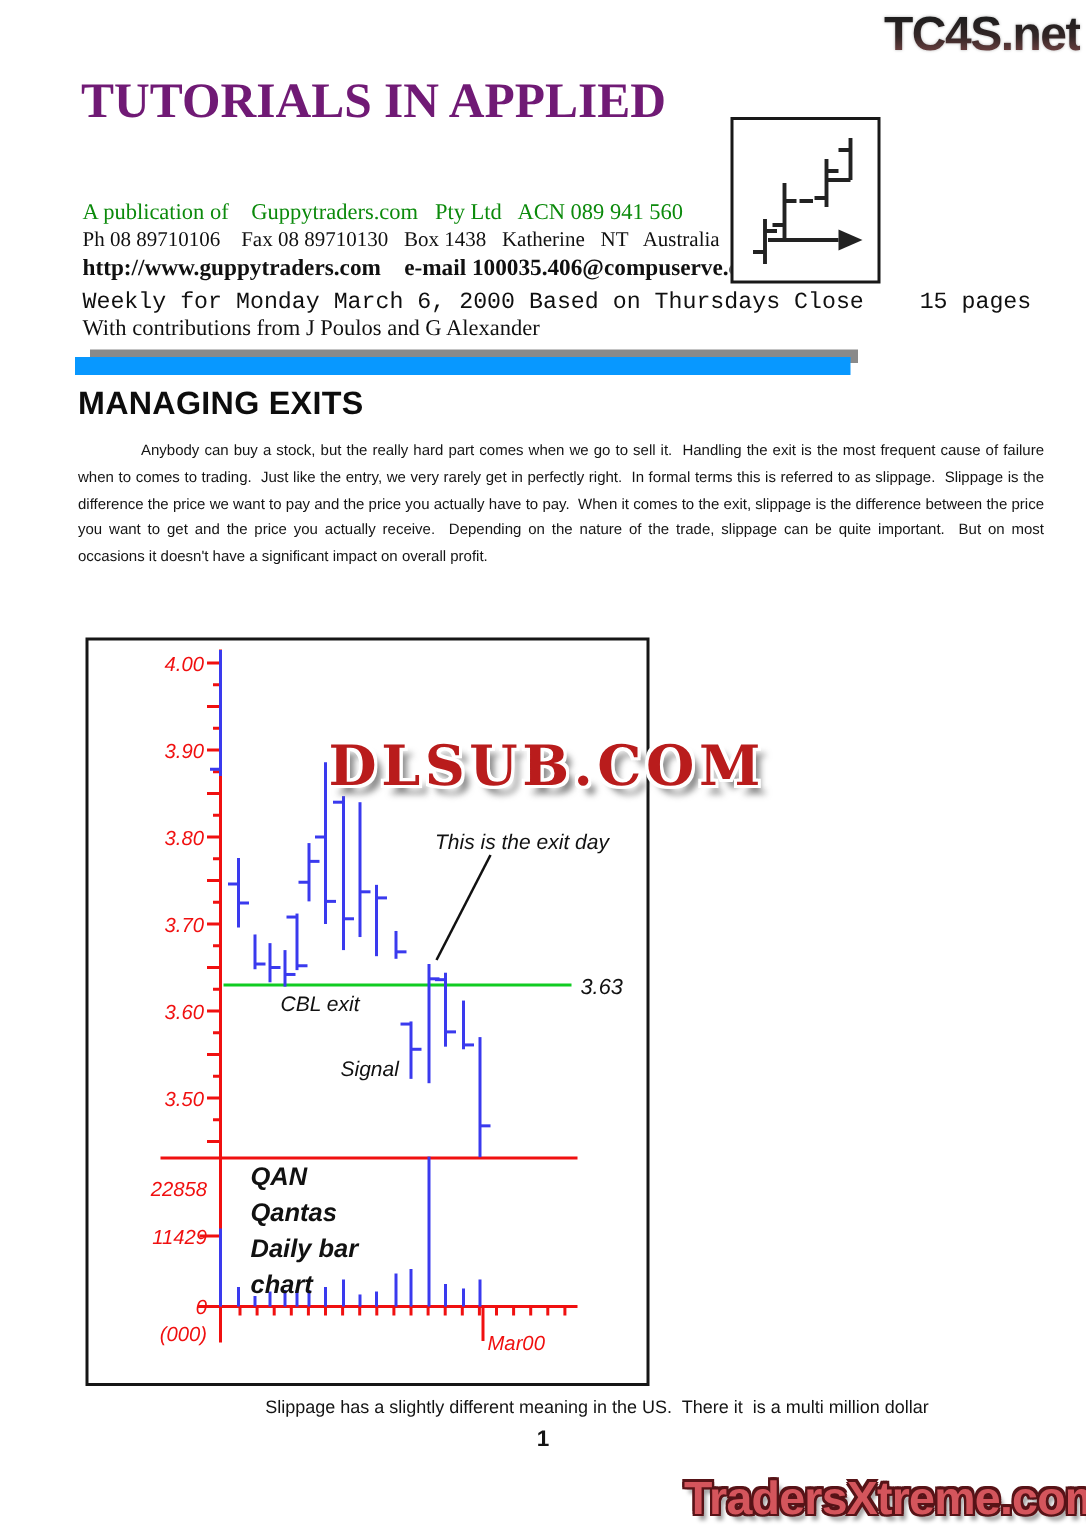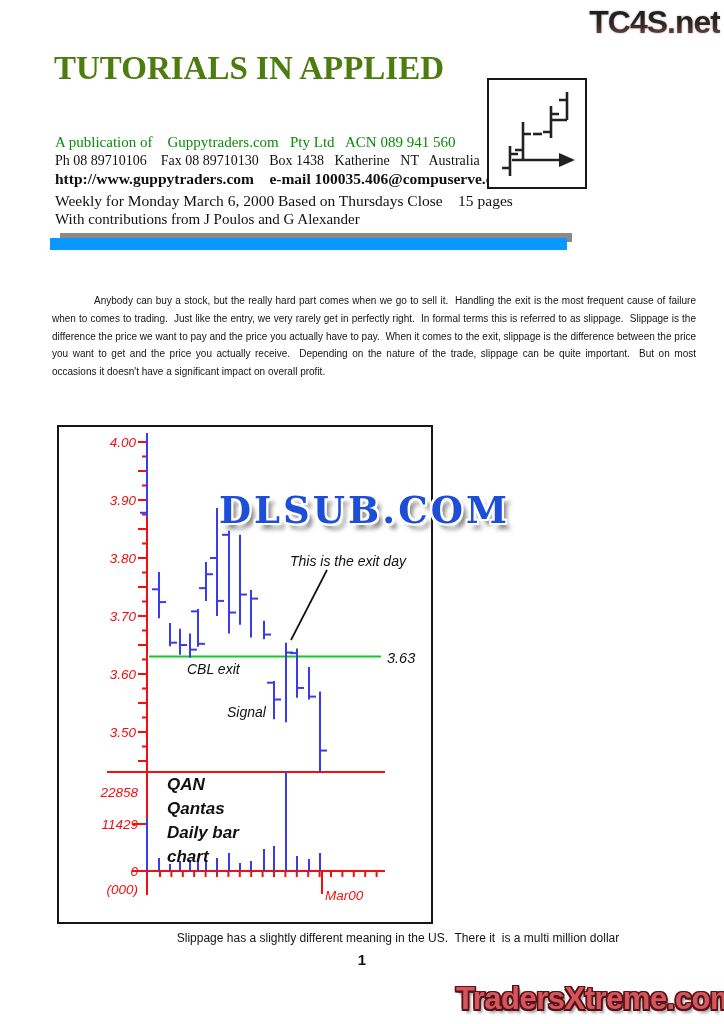--- a/index.html
+++ b/index.html
@@ -9,41 +9,41 @@
   .serif{font-family:"Liberation Serif",serif;}
   .pre{white-space:pre-wrap;}
 
   
   .tc4s{right:4px;top:4px;font-weight:bold;font-size:32px;letter-spacing:-1px;
         font-family:Liberation Sans, sans-serif;
         background:linear-gradient(180deg,#1d1d1d 18%,#332626 55%,#7d4848 92%);
         -webkit-background-clip:text;background-clip:text;color:transparent;
         filter:drop-shadow(0 0 1px rgba(175,175,175,.95));text-align:center;}
 
-  .title{left:54px;top:48px;font-size:33px;line-height:40px;font-weight:bold;color:#4d7c0f;}
+  .title{left:54px;top:48px;font-size:33px;line-height:40px;font-weight:bold;color:#701a75;}
   .publine{left:55px;top:134px;font-size:15px;color:#0b8a0b;}
   .contact{left:55px;top:153px;font-size:14px;color:#101010;}
   .urlline{left:55px;top:170px;font-size:15.5px;font-weight:bold;color:#101010;}
-  .issue{left:55px;top:192px;font-size:15.5px;color:#101010;}
+  .issue{left:55px;top:192px;font-size:15.5px;color:#101010;font-family:Liberation Mono, monospace;}
   .contrib{left:55px;top:211px;font-size:15px;color:#101010;}
 
   .logo-box{left:487px;top:78px;width:96px;height:107px;border:2px solid #181818;background:#fff;}
 
   .div-gray{left:60px;top:233px;width:512px;height:9px;background:#8a8a8a;}
   .div-blue{left:50px;top:238px;width:517px;height:12px;background:#0898ff;}
 
   .heading{left:52px;top:257px;font-size:21.5px;font-weight:bold;letter-spacing:.2px;color:#0d0d0d;}
   .para{left:52px;top:292px;width:644px;font-size:10px;line-height:17.8px;color:#141414;
         text-align:justify;text-indent:42px;}
 
   .chart-frame{left:57px;top:425px;width:372px;height:495px;border:2px solid #161616;background:#fff;font-style:italic;}
   svg text{font-family:"Liberation Sans",sans-serif;}
 
   .watermark{left:219px;top:488px;font-family:"DejaVu Serif",serif;font-weight:bold;
-        font-size:37px;letter-spacing:3px;color:#1d4ed8;z-index:5;
+        font-size:37px;letter-spacing:3px;color:#b91c1c;z-index:5;
         text-shadow:-2px -2px 0 #fff,2px -2px 0 #fff,-2px 2px 0 #fff,2px 2px 0 #fff,
         0 -2px 0 #fff,0 2px 0 #fff,-2px 0 0 #fff,2px 0 0 #fff,5px 6px 4px rgba(110,110,110,.8);}
 
   .caption{left:0;top:931px;width:724px;text-align:center;font-size:12px;color:#141414;padding-left:36px;}
   .pagenum{left:0;top:951px;width:724px;text-align:center;font-size:15px;font-weight:bold;color:#141414;}
 
   .tx-logo{left:456px;top:981px;font-weight:bold;font-size:31px;letter-spacing:-.5px;color:#d4555c;
         text-shadow:-1.5px -1.5px 0 #571317,1.5px -1.5px 0 #571317,-1.5px 1.5px 0 #571317,
         1.5px 1.5px 0 #571317,0 -1.5px 0 #571317,0 1.5px 0 #571317,-1.5px 0 0 #571317,
         1.5px 0 0 #571317,3px 4px 3px #9a9a9a;}
@@ -75,20 +75,21 @@
         <path d="M78,12 V40 M70,20 H78 M62,40 H78"></path>
         <path d="M23,80 H70"></path>
       </g>
       <polygon points="70,73 86,80 70,87" fill="#222"></polygon>
     </svg>
   </div>
 
   <div class="abs div-gray"></div>
   <div class="abs div-blue"></div>
 
+  <div class="abs heading">MANAGING EXITS</div>
   <div class="abs para pre">Anybody can buy a stock, but the really hard part comes when we go to sell it.  Handling the exit is the most frequent cause of failure when to comes to trading.  Just like the entry, we very rarely get in perfectly right.  In formal terms this is referred to as slippage.  Slippage is the difference the price we want to pay and the price you actually have to pay.  When it comes to the exit, slippage is the difference between the price you want to get and the price you actually receive.  Depending on the nature of the trade, slippage can be quite important.  But on most occasions it doesn't have a significant impact on overall profit.</div>
 
   <div class="abs chart-frame">
     <svg id="chart" width="372" height="495" viewBox="0 0 372 495">
         <line x1="88" y1="6" x2="88" y2="468" stroke="#f01010" stroke-width="2"></line>
         <line x1="79" y1="15" x2="89" y2="15" stroke="#f01010" stroke-width="2"></line>
         <line x1="83" y1="29.49999999999995" x2="89" y2="29.49999999999995" stroke="#f01010" stroke-width="2"></line>
         <line x1="79" y1="43.9999999999999" x2="89" y2="43.9999999999999" stroke="#f01010" stroke-width="2"></line>
         <line x1="83" y1="58.5000000000001" x2="89" y2="58.5000000000001" stroke="#f01010" stroke-width="2"></line>
         <line x1="79" y1="73.00000000000006" x2="89" y2="73.00000000000006" stroke="#f01010" stroke-width="2"></line>

